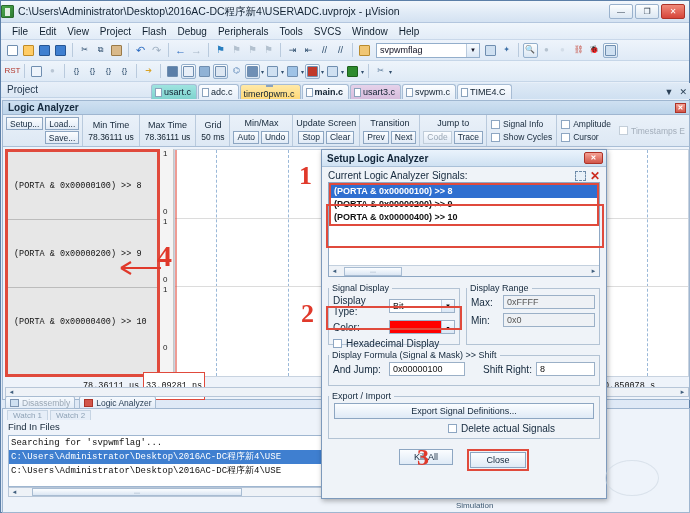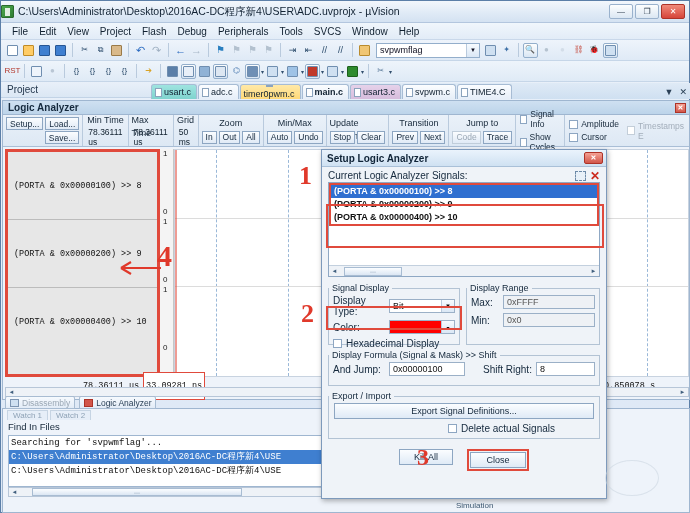--- a/index.html
+++ b/index.html
@@ -444,28 +444,20 @@
       </div>
       <div class="la-grp">
         <div class="hdr">Max Time</div>
         <div class="val">78.36111 us</div>
       </div>
       <div class="la-grp">
         <div class="hdr">Grid</div>
         <div class="val">50 ms</div>
       </div>
       <div class="la-grp">
-        <div class="hdr">Zoom</div>
-        <div class="row">
-          <span class="btn">In</span>
-          <span class="btn">Out</span>
-          <span class="btn">All</span>
-        </div>
-      </div>
-      <div class="la-grp">
         <div class="hdr">Min/Max</div>
         <div class="row">
           <span class="btn">Auto</span>
           <span class="btn">Undo</span>
         </div>
       </div>
       <div class="la-grp">
         <div class="hdr">Update Screen</div>
         <div class="row">
           <span class="btn">Stop</span>

